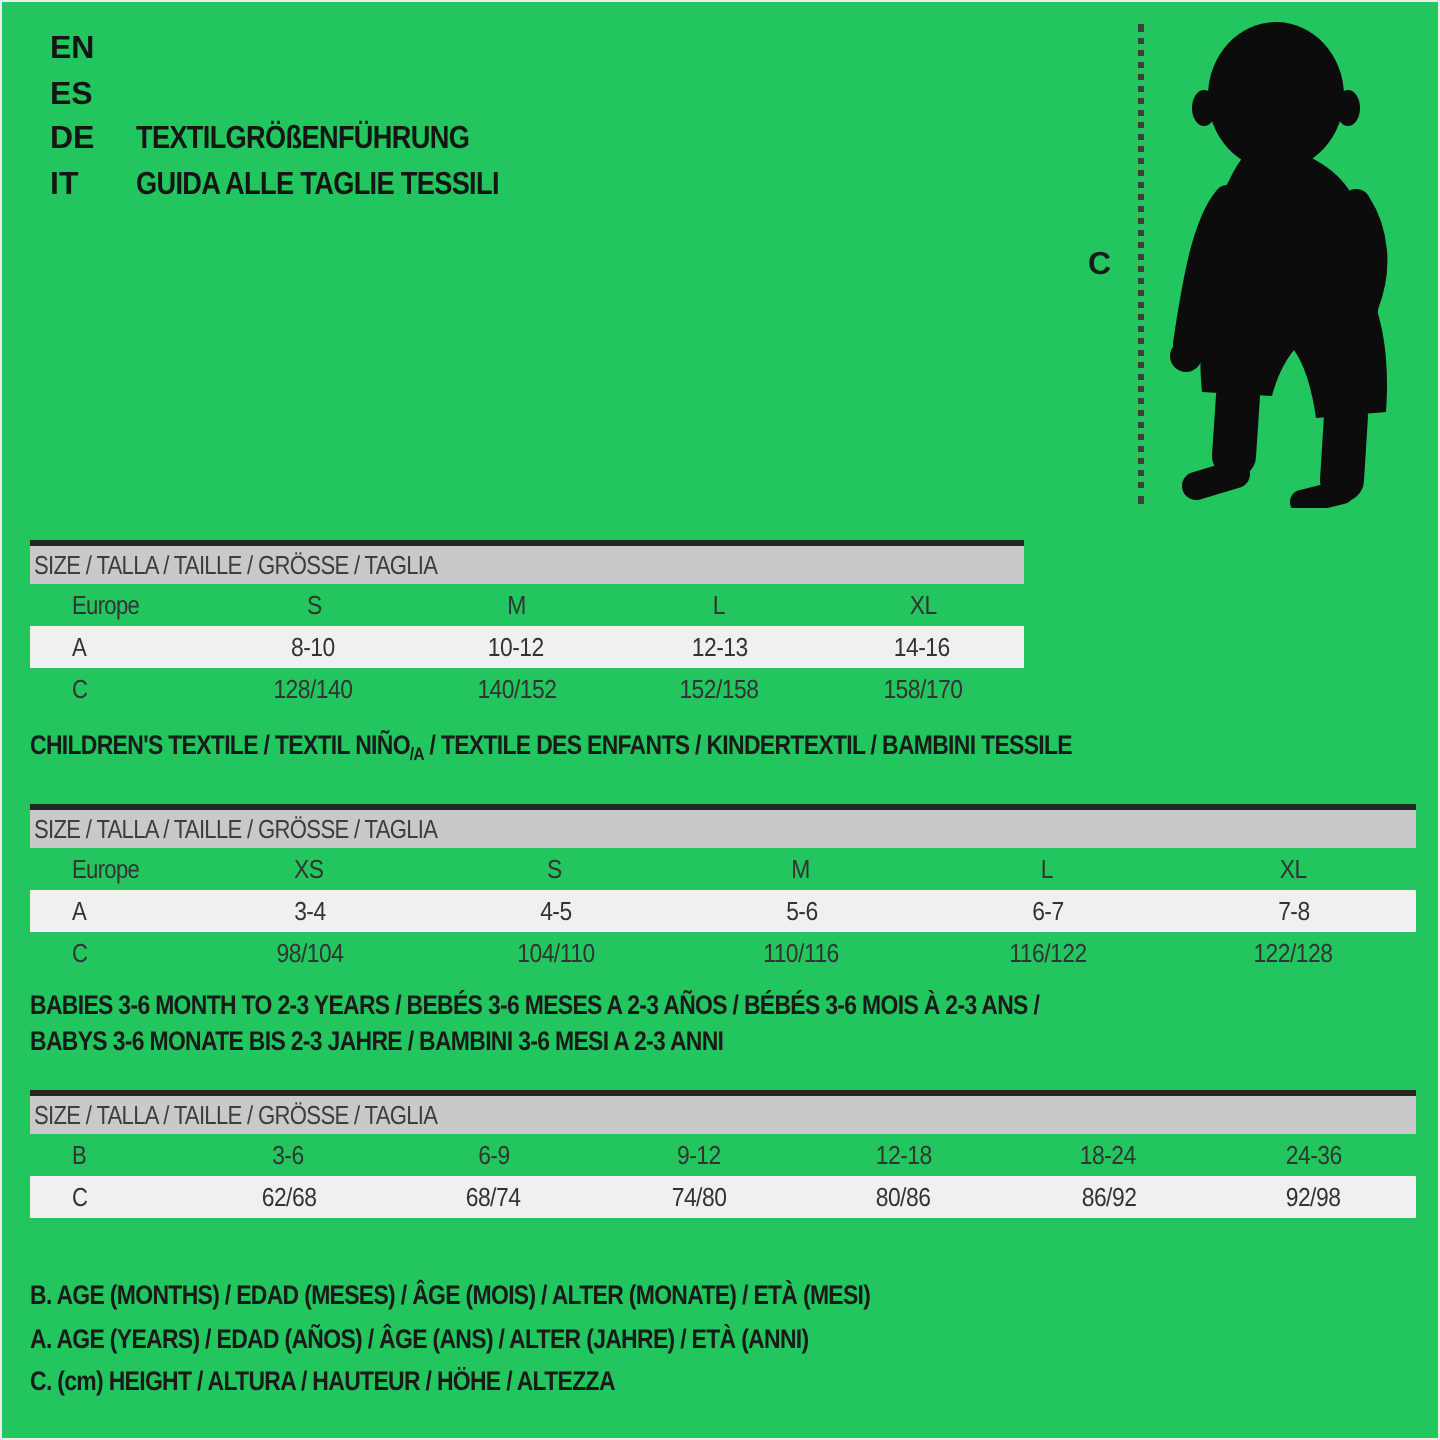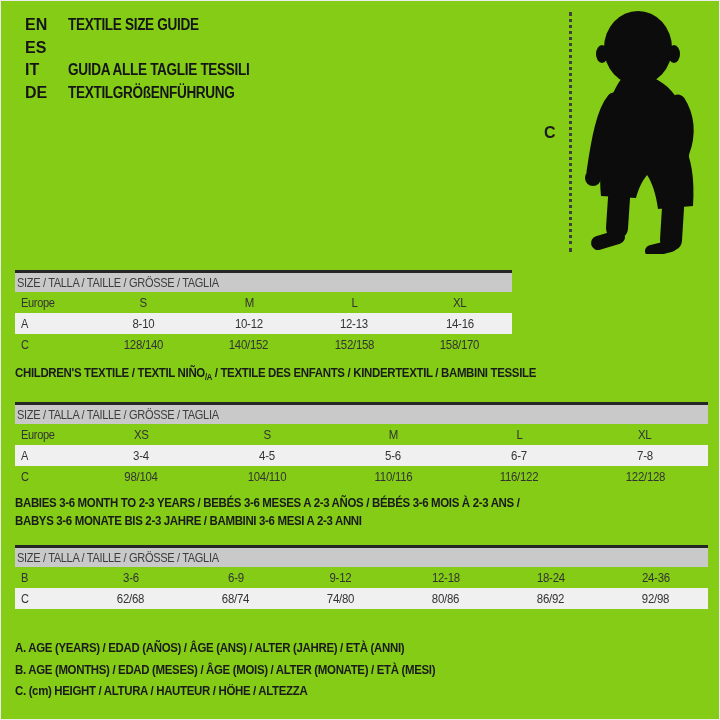--- a/index.html
+++ b/index.html
@@ -1,16 +1,16 @@
 <!DOCTYPE html>
 <html><head>
 <meta charset="utf-8">
 <style>
   html,body{margin:0;padding:0;background:#fff;}
-  .page{position:relative;width:720px;height:720px;background:#84cc16;overflow:hidden;
+  .page{position:relative;width:720px;height:720px;background:#22c55e;overflow:hidden;
         font-family:"Liberation Sans",sans-serif;box-shadow:inset 0 0 0 1px #ececec;}
 
   
   .cond-l{display:inline-block;transform:scaleX(0.85);transform-origin:0 50%;
           letter-spacing:-0.4px;white-space:nowrap;}
   .cond-c{display:inline-block;transform:scaleX(0.88);transform-origin:50% 50%;
           letter-spacing:-0.3px;white-space:nowrap;}
 
   
   .lang-block{position:absolute;left:25px;top:14px;}
@@ -30,48 +30,47 @@
   .s1{top:253px;width:497px;}
   .s2{top:364px;width:693px;}
   .s3{top:494px;width:693px;}
   .sec-title{margin:0;font-weight:bold;font-size:13.5px;color:#1a1a1a;line-height:18px;}
   .sec-title .sub{font-size:9px;vertical-align:-3px;}
   .s1 .tbl{margin-top:17px;} .s2 .tbl{margin-top:16px;} .s3 .tbl{margin-top:15px;}
   .band{background:#c9c9c9;border-top:3px solid #262626;height:19px;display:flex;
         align-items:center;padding-left:2px;font-size:13px;color:#3d3d3d;}
   .trow{display:flex;height:21px;align-items:center;font-size:13px;color:#333;}
   .trow.shaded{background:#f0f0f0;}
-  .tlabel{padding-left:6px;text-align:left;flex:0 0 auto;}
+  .tlabel{padding-left:6px;text-align:left;flex:0 0 auto;margin-left:15px;}
   .s1 .tlabel{width:70px;} .s2 .tlabel,.s3 .tlabel{width:57px;}
   .tcell{flex:1 1 0;text-align:center;}
 
   
   .notes{position:absolute;left:15px;top:640px;}
   .note-line{height:21.5px;font-weight:bold;font-size:13.5px;color:#1a1a1a;}
 </style>
 </head>
 <body>
 
 <div class="page">
 
   <div class="lang-block" id="lang-block">
       <div class="lang-row">
         <span class="lang-code">EN</span>
-        <span><span class="cond-l">TEXTILE SIZE GUIDE</span></span>
       </div>
       <div class="lang-row">
         <span class="lang-code">ES</span>
+      </div>
+      <div class="lang-row">
+        <span class="lang-code">DE</span>
+        <span><span class="cond-l">TEXTILGRÖßENFÜHRUNG</span></span>
       </div>
       <div class="lang-row">
         <span class="lang-code">IT</span>
         <span><span class="cond-l">GUIDA ALLE TAGLIE TESSILI</span></span>
-      </div>
-      <div class="lang-row">
-        <span class="lang-code">DE</span>
-        <span><span class="cond-l">TEXTILGRÖßENFÜHRUNG</span></span>
       </div>
     </div>
 
   <div class="figure">
     <span class="fig-label">C</span>
     <span class="dotted-line"></span>
     <svg class="toddler" width="142" height="248" viewBox="0 0 142 248">
       <g fill="#0c0c0c" stroke="#0c0c0c">
         <ellipse cx="64" cy="42" rx="34" ry="37" stroke="none"></ellipse>
         <ellipse cx="28" cy="48" rx="6" ry="9" stroke="none"></ellipse>
@@ -193,18 +192,18 @@
             <div class="tcell"><span class="cond-c">74/80</span></div>
             <div class="tcell"><span class="cond-c">80/86</span></div>
             <div class="tcell"><span class="cond-c">86/92</span></div>
             <div class="tcell"><span class="cond-c">92/98</span></div>
           </div>
         </div>
     </div>
   </section>
 
   <footer class="notes" id="notes">
+      <div class="note-line"><span class="cond-l">B. AGE (MONTHS) / EDAD (MESES) / ÂGE (MOIS) / ALTER (MONATE) / ETÀ (MESI)</span></div>
       <div class="note-line"><span class="cond-l">A. AGE (YEARS) / EDAD (AÑOS) / ÂGE (ANS) / ALTER (JAHRE) / ETÀ (ANNI)</span></div>
-      <div class="note-line"><span class="cond-l">B. AGE (MONTHS) / EDAD (MESES) / ÂGE (MOIS) / ALTER (MONATE) / ETÀ (MESI)</span></div>
       <div class="note-line"><span class="cond-l">C. (cm) HEIGHT / ALTURA / HAUTEUR / HÖHE / ALTEZZA</span></div>
     </footer>
 
 </div>
 
 </body></html>

